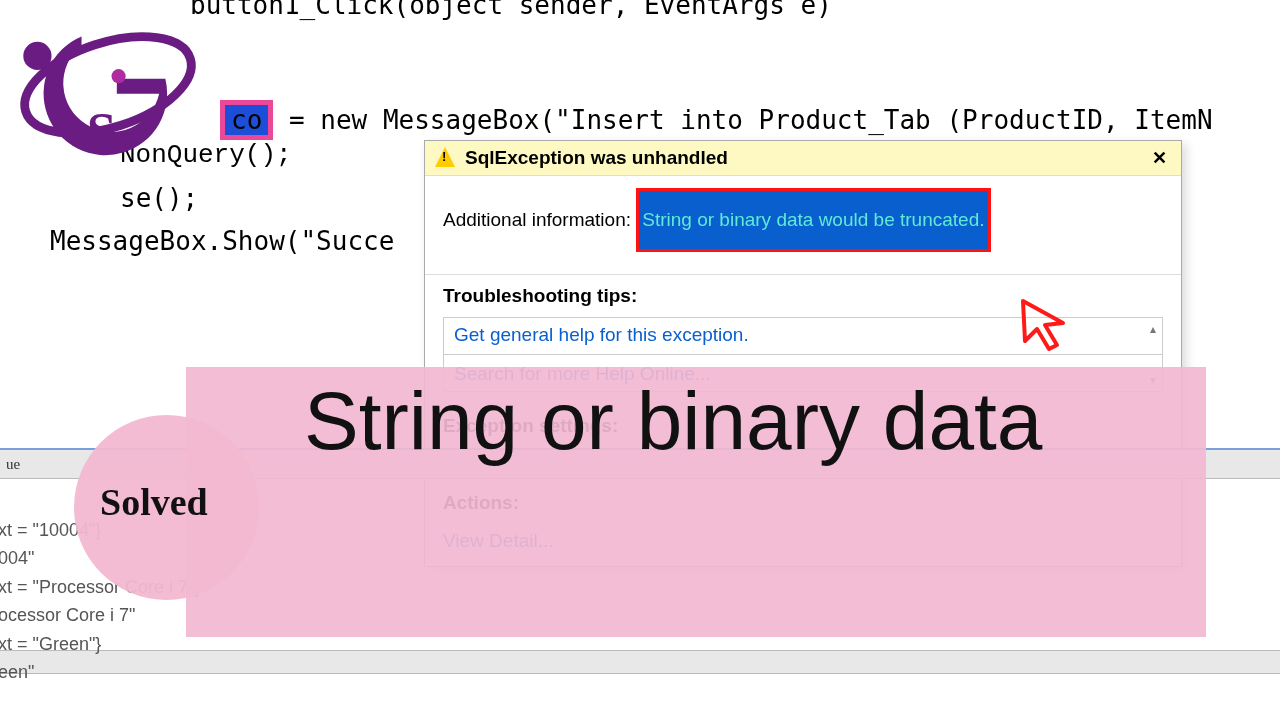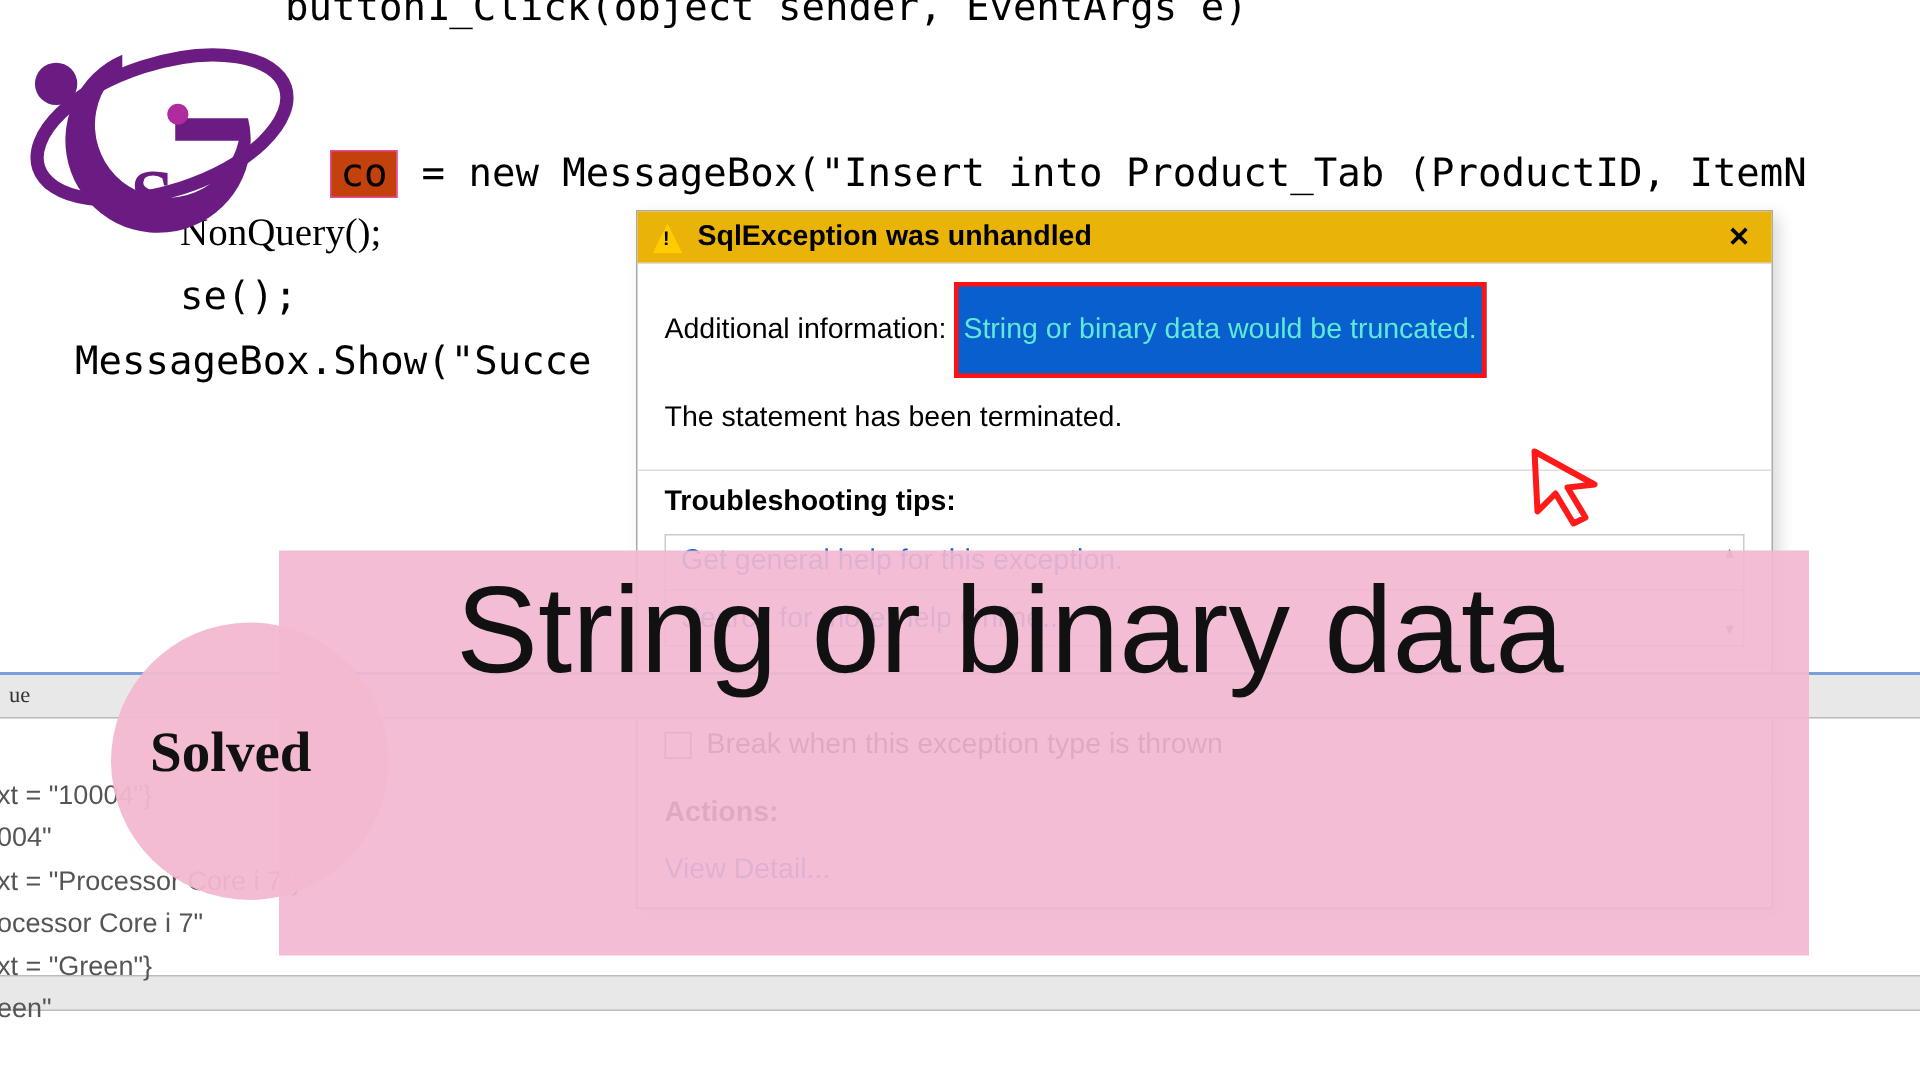--- a/index.html
+++ b/index.html
@@ -5,48 +5,48 @@
   * { box-sizing: border-box; margin: 0; padding: 0; }
   body {
     width: 1280px; height: 720px;
     font-family: "Segoe UI", Tahoma, sans-serif;
     background: #fff;
     overflow: hidden;
     position: relative;
   }
   .line1 { position:absolute; top:-10px; left:190px; font-size:26px; font-family:Consolas,monospace;}
   .line2 { position:absolute; top:100px; left:220px; font-size:26px; font-family:Consolas,monospace;}
-  .line3 { position:absolute; top:140px; left:120px; font-size:26px; font-family:Liberation Serif, serif;}
+  .line3 { position:absolute; top:140px; left:120px; font-size:26px; font-family:Liberation Mono, monospace;}
   .line4 { position:absolute; top:183px; left:120px; font-size:26px; font-family:Consolas,monospace;}
   .line5 { position:absolute; top:226px; left:50px; font-size:26px; font-family:Consolas,monospace;}
 
   .boxed-co {
     display:inline-block;
-    border:1px solid #ec4899;
-    background:#c2410c;
+    border:5px solid #ec4899;
+    background:#1d4ed8;
     padding:0 6px;
   }
 
   
   .dialog {
     position:absolute;
     top:140px; left:424px;
     width:758px;
     background:#fff;
     border:1px solid #aaa;
     box-shadow: 4px 4px 10px rgba(0,0,0,.15);
     font-size:19px;
     color:#000;
   }
   .dialog-title {
-    display:flex; align-items:flex-end;
+    display:flex; align-items:flex-start;
     padding:6px 10px;
     font-weight:bold;
     border-bottom:1px solid #ddd;
-    background:#eab308;
+    background:#fef9c3;
   }
   .dialog-title .warn {
     width:20px; height:20px;
     margin-right:10px;
     background: #ffcc00;
     clip-path: polygon(50% 0,100% 100%,0 100%);
     position:relative;
   }
   .dialog-title .warn::after {
     content:"!";
@@ -186,21 +186,20 @@
   <div class="dialog-title">
     <span class="warn"></span>
     <span>SqlException was unhandled</span>
     <span class="close">✕</span>
   </div>
   <div class="dialog-body">
     <p>
       <span>Additional information:</span>
       <span class="highlight-err">String or binary data would be truncated.</span>
     </p>
-    <p>The statement has been terminated.</p>
   </div>
   <div class="dialog-section">Troubleshooting tips:</div>
   <div class="tips-box">
     <span class="chev" style="top:4px">▴</span>
     <div>Get general help for this exception.</div>
     <div class="divider"></div>
     <div>Search for more Help Online...</div>
     <span class="chev" style="bottom:4px">▾</span>
   </div>
   <div class="dialog-section">Exception settings:</div>

